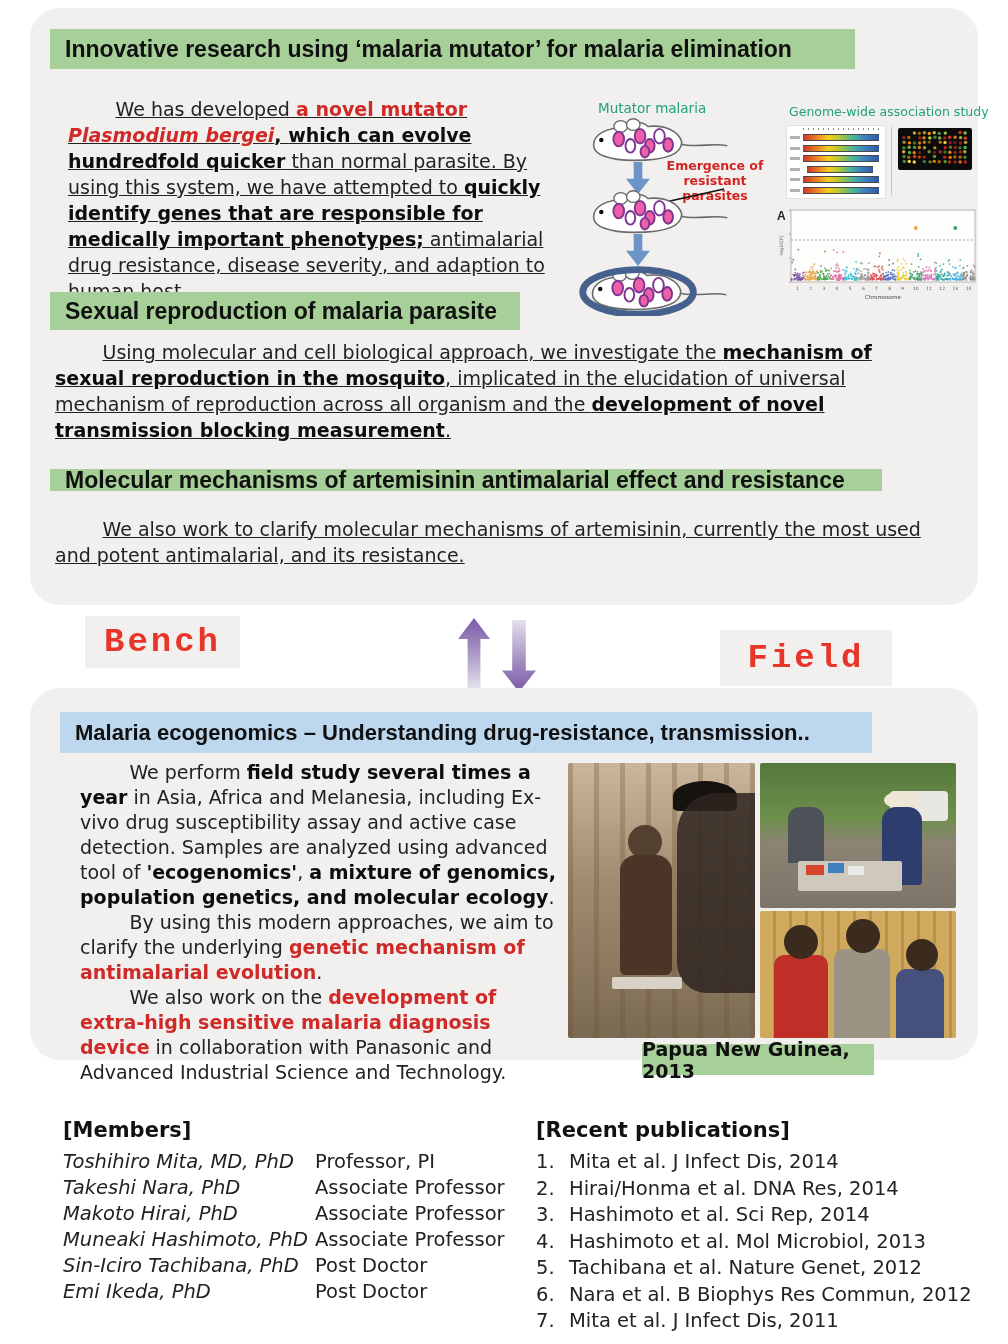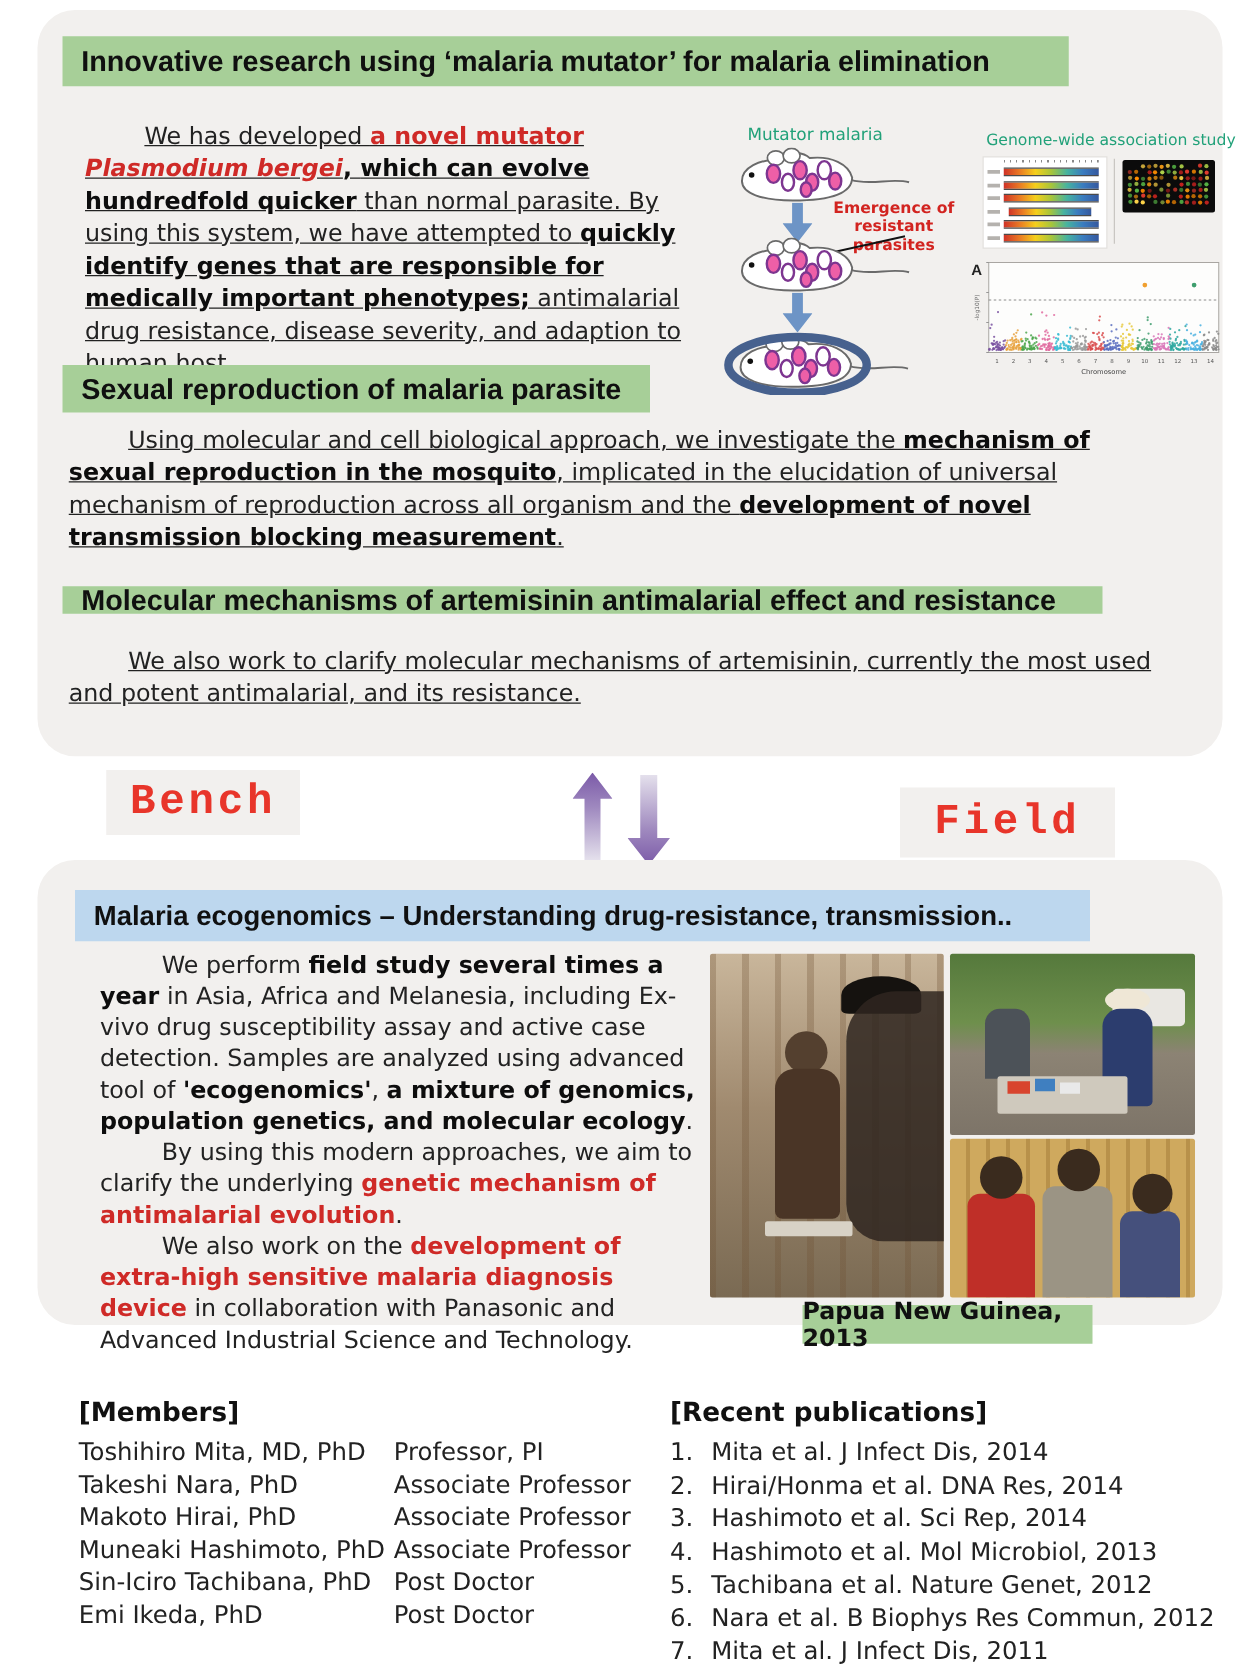--- a/index.html
+++ b/index.html
@@ -102,21 +102,21 @@
   .kh1{left:24px;top:14px;width:34px;height:34px;}
   .kh2{left:86px;top:8px;width:34px;height:34px;}
   .kh3{left:146px;top:28px;width:32px;height:32px;}
   .caption{position:absolute;left:612px;top:356px;width:232px;height:31px;background:var(--green);
            display:flex;align-items:center;justify-content:center;font-weight:700;font-size:19px;color:#101010;}
   
   .members{position:absolute;left:63px;top:1118px;width:450px;}
   .pubs{position:absolute;left:536px;top:1118px;width:452px;}
   .list-title{font-weight:700;font-size:21px;margin-bottom:7px;color:#111;}
   .mrow{display:flex;font-size:19.5px;line-height:26px;color:#222;}
-  .mname{width:252px;}
+  .mname{width:252px;font-style:italic;}
   .prow{display:flex;font-size:19.5px;line-height:26.5px;color:#222;}
   .pnum{width:33px;}
 </style>
 </head>
 <body>
 
 <div class="canvas">
 
   <svg width="0" height="0" style="position:absolute">
     <defs>

